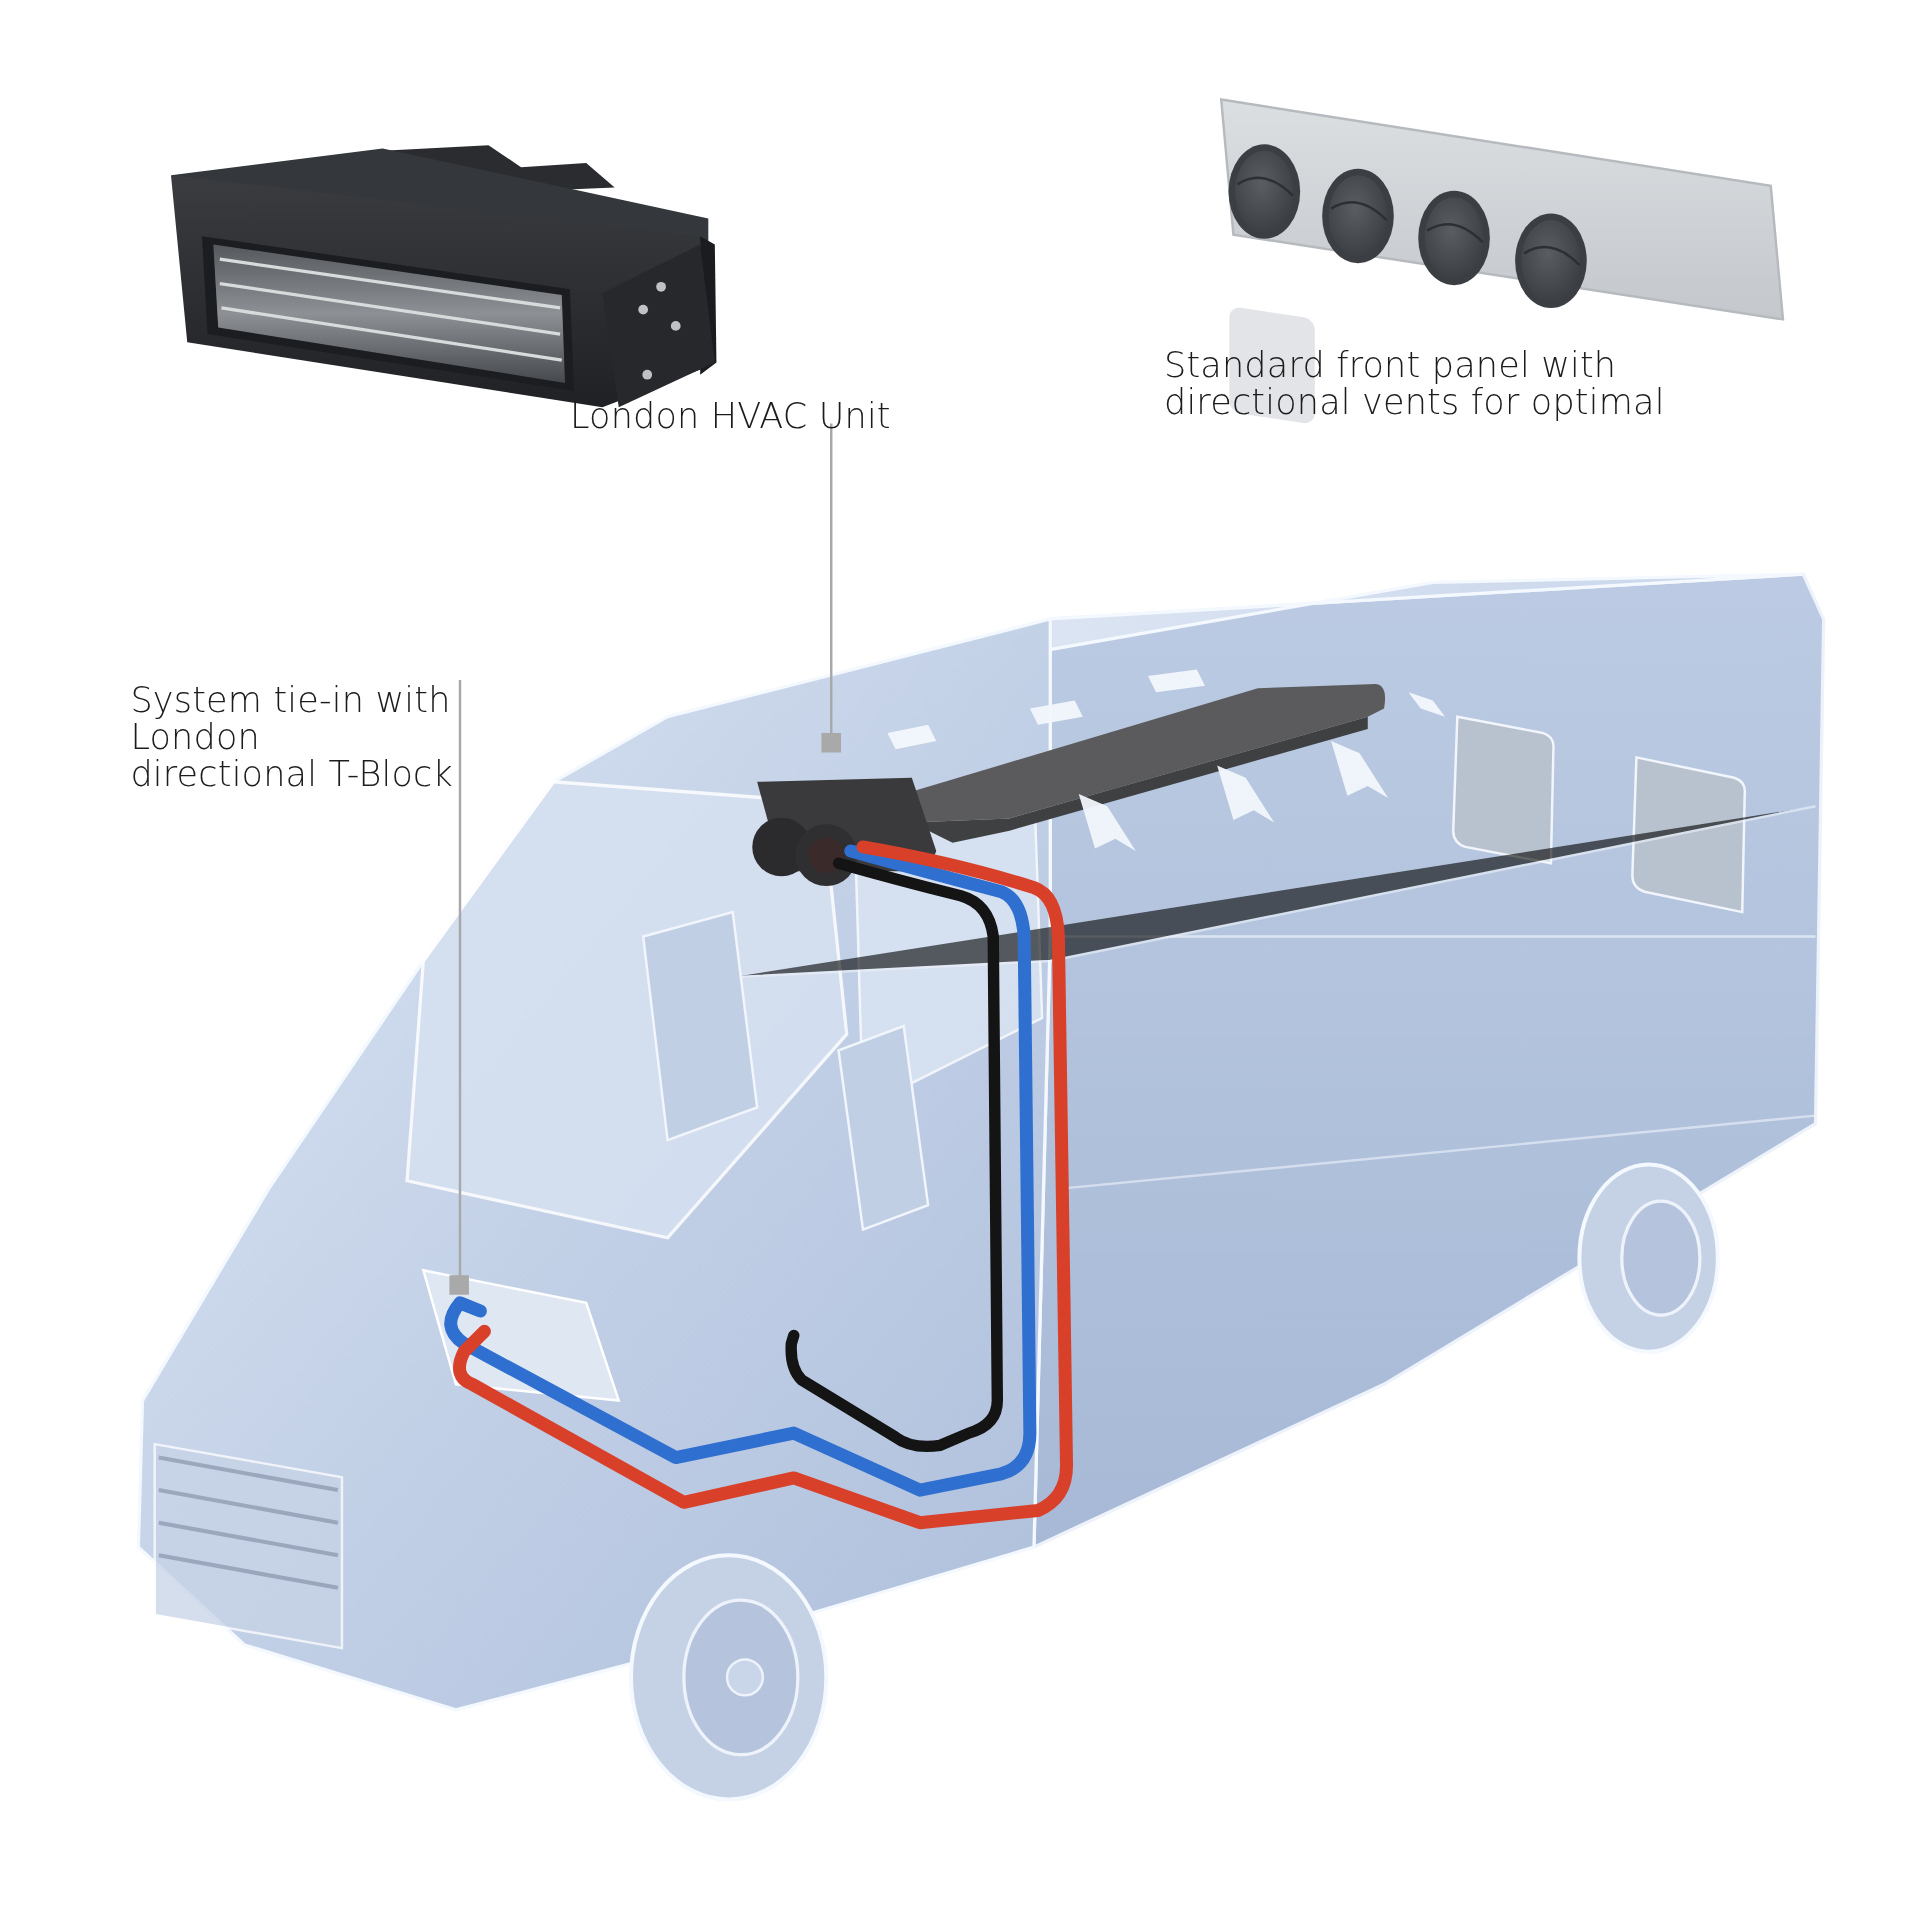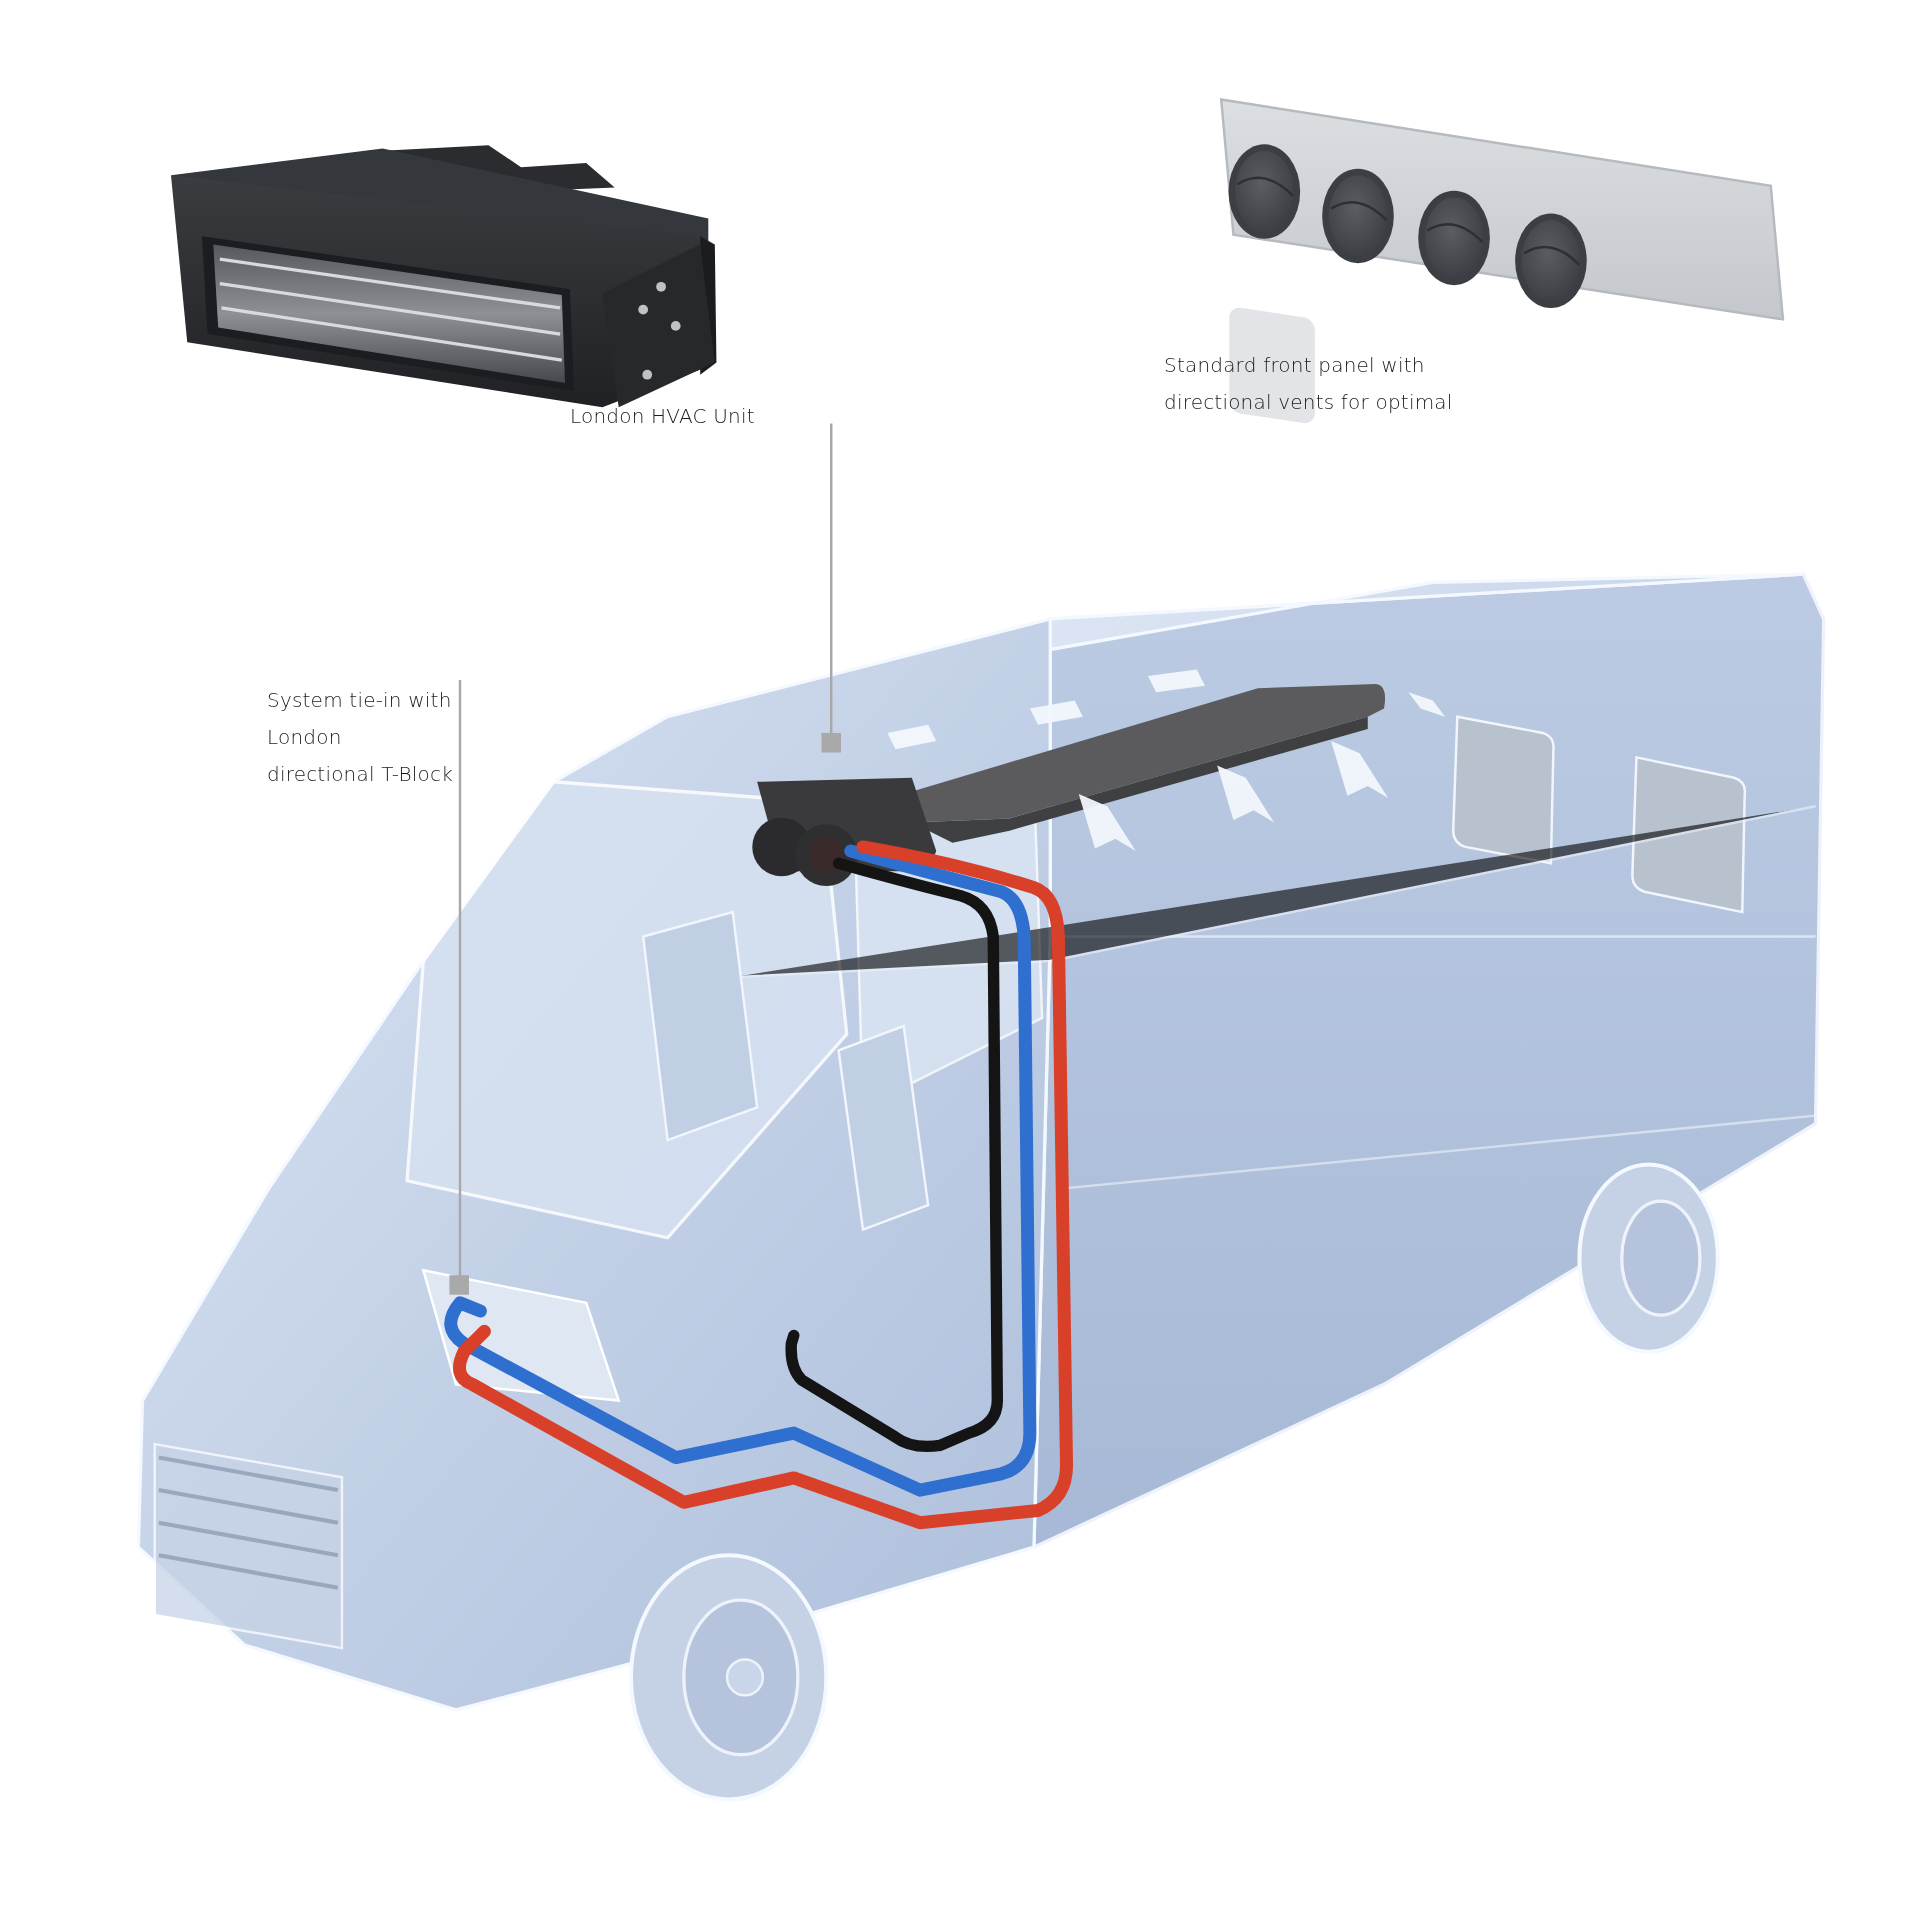--- a/index.html
+++ b/index.html
@@ -1,19 +1,19 @@
 <!DOCTYPE html>
 <html style="font-size:13px"><head>
 <meta charset="utf-8">
 <style>
   html, body { margin: 0; padding: 0; background: #ffffff; }
   body { width: 1923px; height: 1908px; position: relative; overflow: hidden;
          font-family: "DejaVu Sans", "Liberation Sans", sans-serif; }
   .layer { position: absolute; left: 0; top: 0; width: 1923px; height: 1908px; }
-  .callout { position: absolute; color: #1c1c1c; font-size: 20px; line-height: 37px;
+  .callout { position: absolute; color: #1c1c1c; font-size: 35px; line-height: 37px;
              font-weight: 300; letter-spacing: 0.2px; white-space: nowrap; }
   .callout-line { display: block; }
   #label-hvac { left: 570px; top: 398px; }
   #label-panel { left: 1164px; top: 347px; }
   #label-tblock { right: 1470px; top: 682px; text-align: left; }
 </style>
 </head>
 <body>
 
 <svg class="layer" viewBox="0 0 2362 2343" xmlns="http://www.w3.org/2000/svg">

